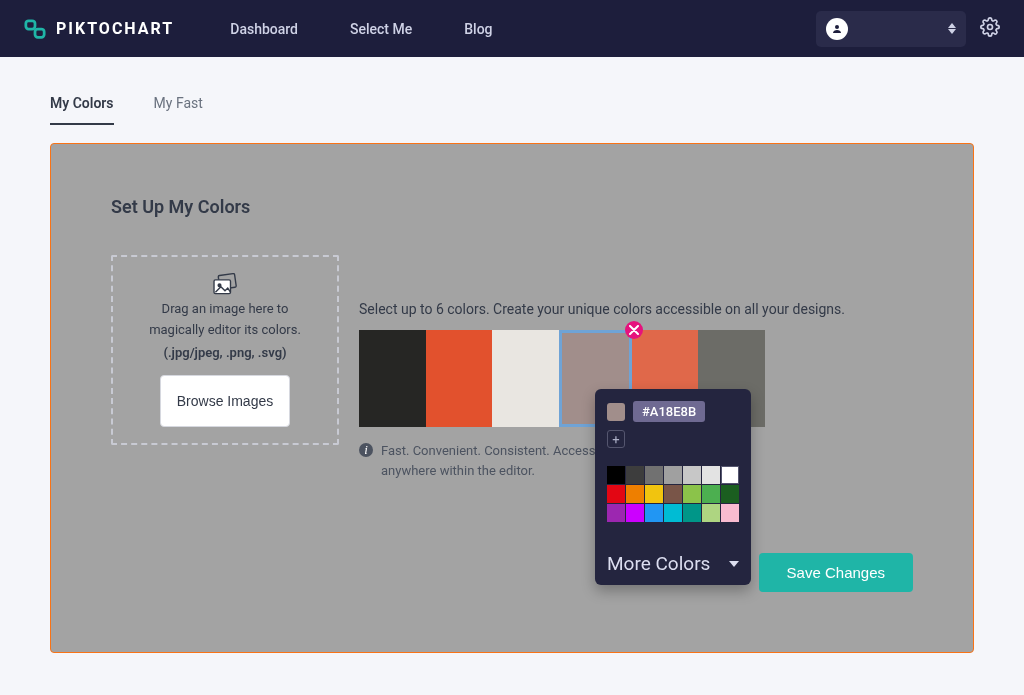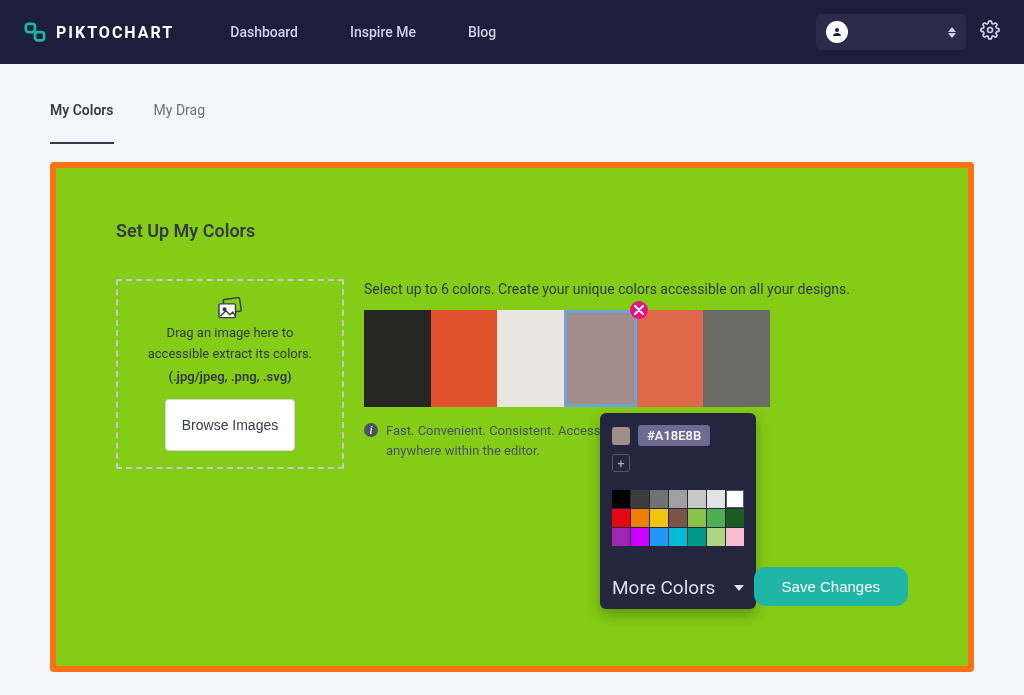--- a/index.html
+++ b/index.html
@@ -7,21 +7,21 @@
     font-family: -apple-system, BlinkMacSystemFont, "Segoe UI", Roboto, Arial, sans-serif;
     background: #f5f6fa;
     color: #2d3748;
     width: 1024px;
     height: 695px;
     overflow: hidden;
   }
   
   .topbar {
     background: #1d1e3c;
-    height: 64px;
+    height: 57px;
     display: flex;
     align-items: center;
     padding: 0 24px;
     color: #cfd2e6;
   }
   .logo {
     display: flex;
     align-items: center;
     gap: 10px;
     color: #fff;
@@ -64,27 +64,27 @@
   }
   .gear { cursor: pointer; color:#cfd2e6;}
   
   .tabs {
     display: flex;
     gap: 40px;
     padding: 38px 50px 0 50px;
     font-size: 14px;
     color: #6a727f;
   }
-  .tab { padding-bottom: 24px; cursor: pointer;}
+  .tab { padding-bottom: 12px; cursor: pointer;}
   .tab.active { color: #333a48; font-weight: 600; border-bottom: 2px solid #333a48;}
   
   .card {
     margin: 18px 50px 30px 50px;
-    background: #84cc16;
-    border: 6px solid #f97316;
+    background: #a3a3a3;
+    border: 1px solid #f97316;
     border-radius: 4px;
     padding: 52px 60px 40px 60px;
     position: relative;
     min-height: 510px;
   }
   .section-title { font-size: 18px; font-weight: 600; color: #333a48; margin-bottom: 38px;}
   .row { display: flex; gap: 20px;}
   .dropzone {
     width: 228px;
     height: 190px;
@@ -105,21 +105,21 @@
     margin-top: 12px;
     border: 1px solid #d6d8df;
     background: #fff;
     padding: 17px 16px;
     font-size: 14px;
     border-radius: 4px;
     cursor: pointer;
     color: #333a48;
   }
   .right-col { flex: 1; font-size: 14px; color: #333a48; }
-  .instr { line-height: 1.5; margin-bottom: 10px;}
+  .instr { line-height: 1.5; margin-bottom: 10px; margin-top: 44px;}
   .palette {
     display: flex;
     width: 406px;
     height: 97px;
     position: relative;
   }
   .pal-swatch {
     flex: 1;
     cursor: pointer;
   }
@@ -225,41 +225,41 @@
   .save-btn {
     position: absolute;
     right: 60px;
     bottom: 60px;
     background: #1fb5a7;
     color: #fff;
     border: none;
     padding: 11px 28px;
     font-size: 15px;
     font-weight: 500;
-    border-radius: 12px;
+    border-radius: 4px;
     cursor: pointer;
   }
   .sort-ind {
     display:flex; flex-direction:column; gap:1px; color:#cfd2e6;
   }
 </style>
 </head>
 <body>
 
 <div class="topbar">
   <div class="logo">
     <svg width="22" height="22" viewBox="0 0 24 24" fill="none">
       <rect x="2" y="3" width="10" height="9" rx="3" stroke="#1fb5a7" stroke-width="3"></rect>
       <rect x="12" y="12" width="10" height="9" rx="3" stroke="#1fb5a7" stroke-width="3"></rect>
     </svg>
     <span>PIKTOCHART</span>
   </div>
   <div class="navlinks">
     <span>Dashboard</span>
-    <span>Inspire Me</span>
+    <span>Select Me</span>
     <span>Blog</span>
   </div>
   <div class="topbar-right">
     <div class="account-dd">
       <div class="avatar">
         <svg width="12" height="12" viewBox="0 0 24 24">
             <circle cx="12" cy="8" r="4" fill="#1d1e3c"></circle>
             <path d="M4 20c0-4 4-6 8-6s8 2 8 6" fill="#1d1e3c"></path>
           </svg>
       </div>
@@ -276,36 +276,36 @@
       <svg width="20" height="20" viewBox="0 0 24 24" fill="none" stroke="#cfd2e6" stroke-width="2">
         <circle cx="12" cy="12" r="3"></circle>
         <path d="M19.4 15a1.7 1.7 0 0 0 .34 1.87l.06.06a2 2 0 1 1-2.83 2.83l-.06-.06a1.7 1.7 0 0 0-1.87-.34 1.7 1.7 0 0 0-1 1.55V21a2 2 0 0 1-4 0v-.09a1.7 1.7 0 0 0-1-1.55 1.7 1.7 0 0 0-1.87.34l-.06.06a2 2 0 1 1-2.83-2.83l.06-.06a1.7 1.7 0 0 0 .34-1.87 1.7 1.7 0 0 0-1.55-1H3a2 2 0 0 1 0-4h.09a1.7 1.7 0 0 0 1.55-1 1.7 1.7 0 0 0-.34-1.87l-.06-.06a2 2 0 1 1 2.83-2.83l.06.06a1.7 1.7 0 0 0 1.87.34H9a1.7 1.7 0 0 0 1-1.55V3a2 2 0 0 1 4 0v.09a1.7 1.7 0 0 0 1 1.55 1.7 1.7 0 0 0 1.87-.34l.06-.06a2 2 0 1 1 2.83 2.83l-.06.06a1.7 1.7 0 0 0-.34 1.87V9a1.7 1.7 0 0 0 1.55 1H21a2 2 0 0 1 0 4h-.09a1.7 1.7 0 0 0-1.55 1z"></path>
       </svg>
     </div>
   </div>
 </div>
 
 <div class="tabs">
   <div class="tab active">My Colors</div>
-  <div class="tab">My Drag</div>
+  <div class="tab">My Fast</div>
 </div>
 
 <div class="card">
   <div class="section-title">Set Up My Colors</div>
 
   <div class="row">
     <div class="dropzone">
       <svg width="36" height="32" viewBox="0 0 40 36" fill="none" stroke="#333a48" stroke-width="2">
         <rect x="10" y="4" width="24" height="20" rx="2" transform="rotate(-8 10 4)"></rect>
         <rect x="4" y="10" width="24" height="20" rx="2" fill="#fff"></rect>
         <circle cx="12" cy="18" r="2" fill="#333a48"></circle>
         <path d="M6 28 L14 20 L20 26 L24 22 L28 28"></path>
       </svg>
       <div style="">Drag an image here to</div>
-      <div>accessible extract its colors.</div>
+      <div>magically editor its colors.</div>
       <div class="formats">(.jpg/jpeg, .png, .svg)</div>
       <button class="browse-btn">Browse Images</button>
     </div>
 
     <div class="right-col">
       <div class="instr">Select up to 6 colors. Create your unique colors accessible on all your designs.</div>
       <div class="palette" id="palette">
         <div class="remove-badge">
           <svg width="10" height="10" viewBox="0 0 10 10">
               <path d="M1 1 L9 9 M9 1 L1 9" stroke="#fff" stroke-width="2" stroke-linecap="round"></path>

